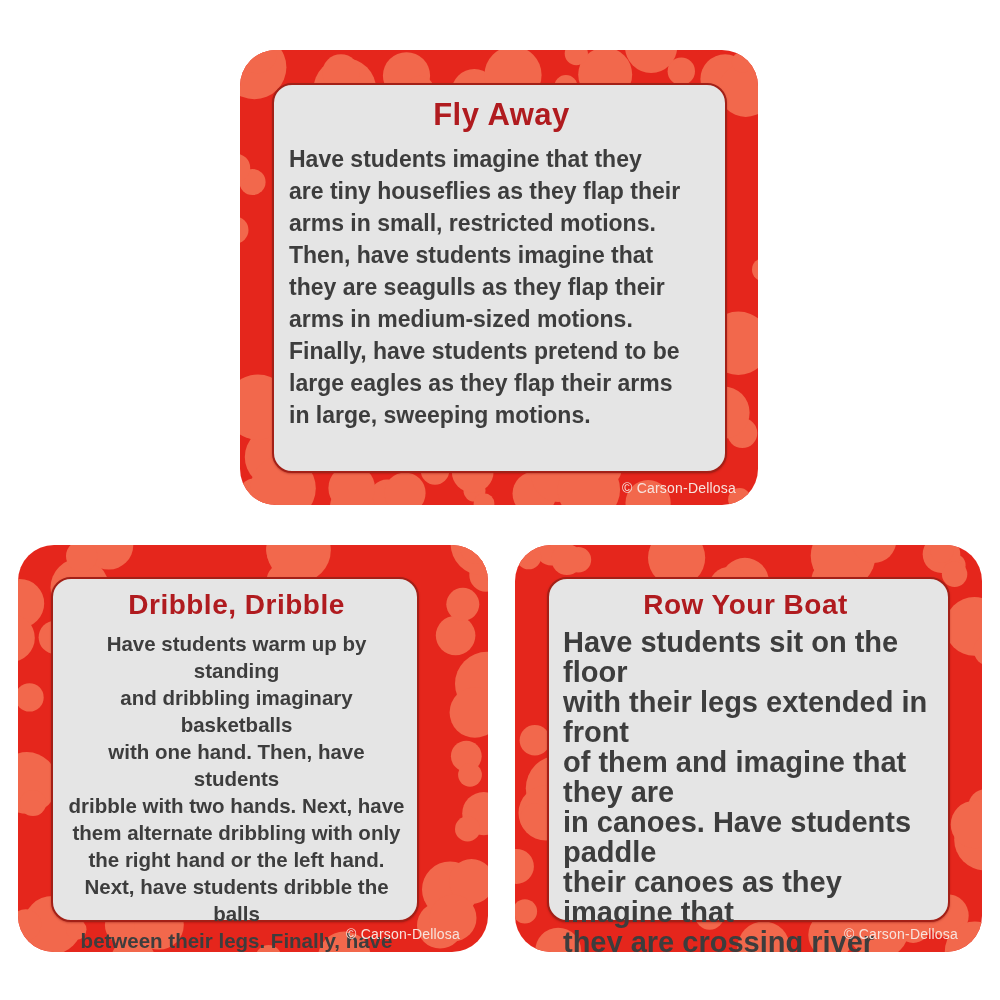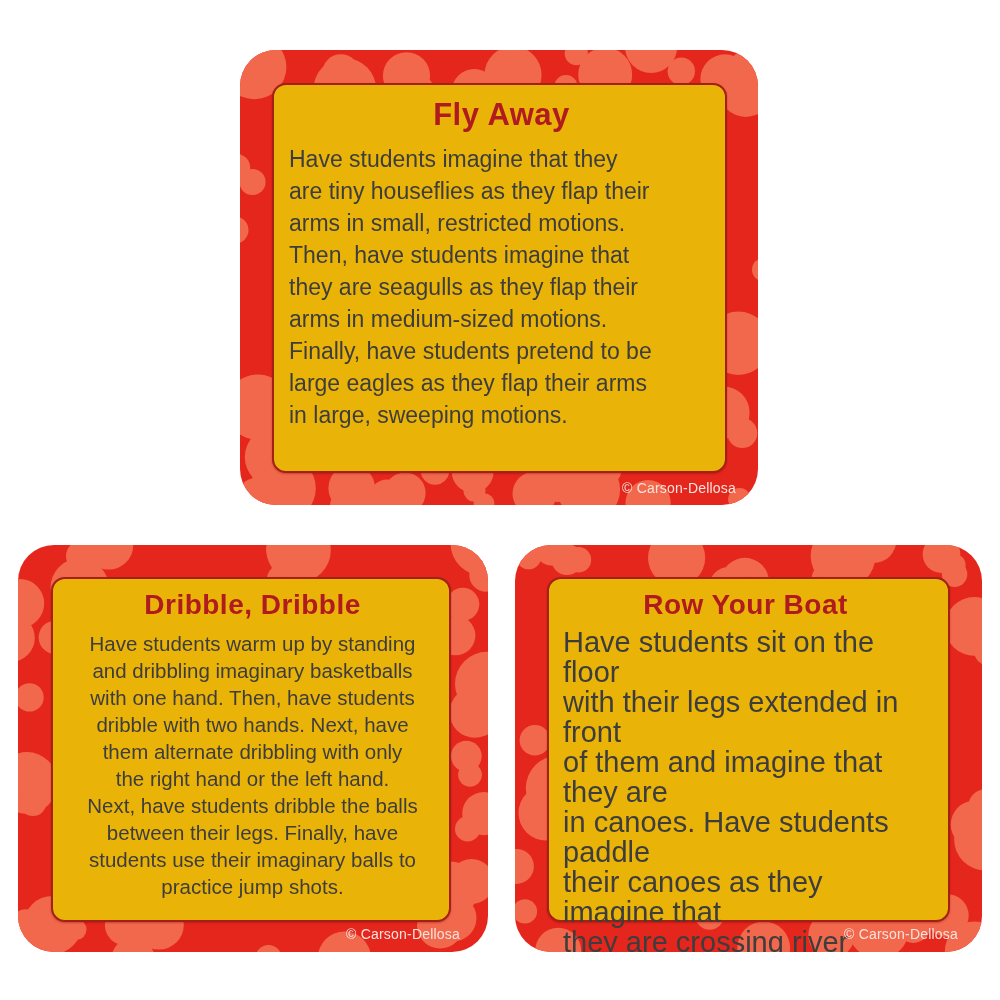--- a/index.html
+++ b/index.html
@@ -25,56 +25,57 @@
     overflow: hidden;
   }
   .dots {
     position: absolute;
     left: 0; top: 0; width: 100%; height: 100%;
     display: block;
   }
   .dots circle { fill: var(--dot); }
   .panel {
     position: absolute;
-    background: #eab308;
+    background: #e5e5e5;
     border: 2px solid var(--panel-outline);
-    border-radius: 14px;
+    border-radius: 20px;
     box-sizing: border-box;
     box-shadow: 0 1px 2px rgba(120,10,10,0.35);
   }
   .card-title {
     margin: 0;
     text-align: center;
     font-weight: bold;
     color: var(--title-red);
     letter-spacing: 0.5px;
   }
   .card-body {
     margin: 0;
     color: var(--body-text);
     white-space: pre-line;
+    font-weight: bold;
   }
   .copyright {
     position: absolute;
     color: var(--copyright);
     font-size: 14px;
     letter-spacing: 0.2px;
     text-align: right;
   }
 
   
   #card-fly { left: 240px; top: 50px; width: 518px; height: 455px; }
   #card-fly .panel { left: 32px; top: 33px; width: 455px; height: 390px; padding: 12px 11px 0 15px; }
   #card-fly .card-title { font-size: 31px; }
   #card-fly .card-body { font-size: 23px; line-height: 32px; margin-top: 10px; }
   #card-fly .copyright { right: 22px; bottom: 9px; }
 
   
   #card-dribble { left: 18px; top: 545px; width: 470px; height: 407px; }
-  #card-dribble .panel { left: 33px; top: 32px; width: 400px; height: 345px; padding: 10px 10px 0 13px; }
+  #card-dribble .panel { left: 33px; top: 32px; width: 368px; height: 345px; padding: 10px 10px 0 13px; }
   #card-dribble .card-title { font-size: 28px; }
   #card-dribble .card-body { font-size: 20.5px; line-height: 27px; margin-top: 9px; text-align: center; }
   #card-dribble .copyright { right: 28px; bottom: 10px; }
 
   
   #card-row { left: 515px; top: 545px; width: 467px; height: 407px; }
   #card-row .panel { left: 32px; top: 32px; width: 403px; height: 345px; padding: 10px 20px 0 14px; }
   #card-row .card-title { font-size: 28px; }
   #card-row .card-body { font-size: 29px; line-height: 30px; margin-top: 6px; }
   #card-row .copyright { right: 24px; bottom: 10px; }

